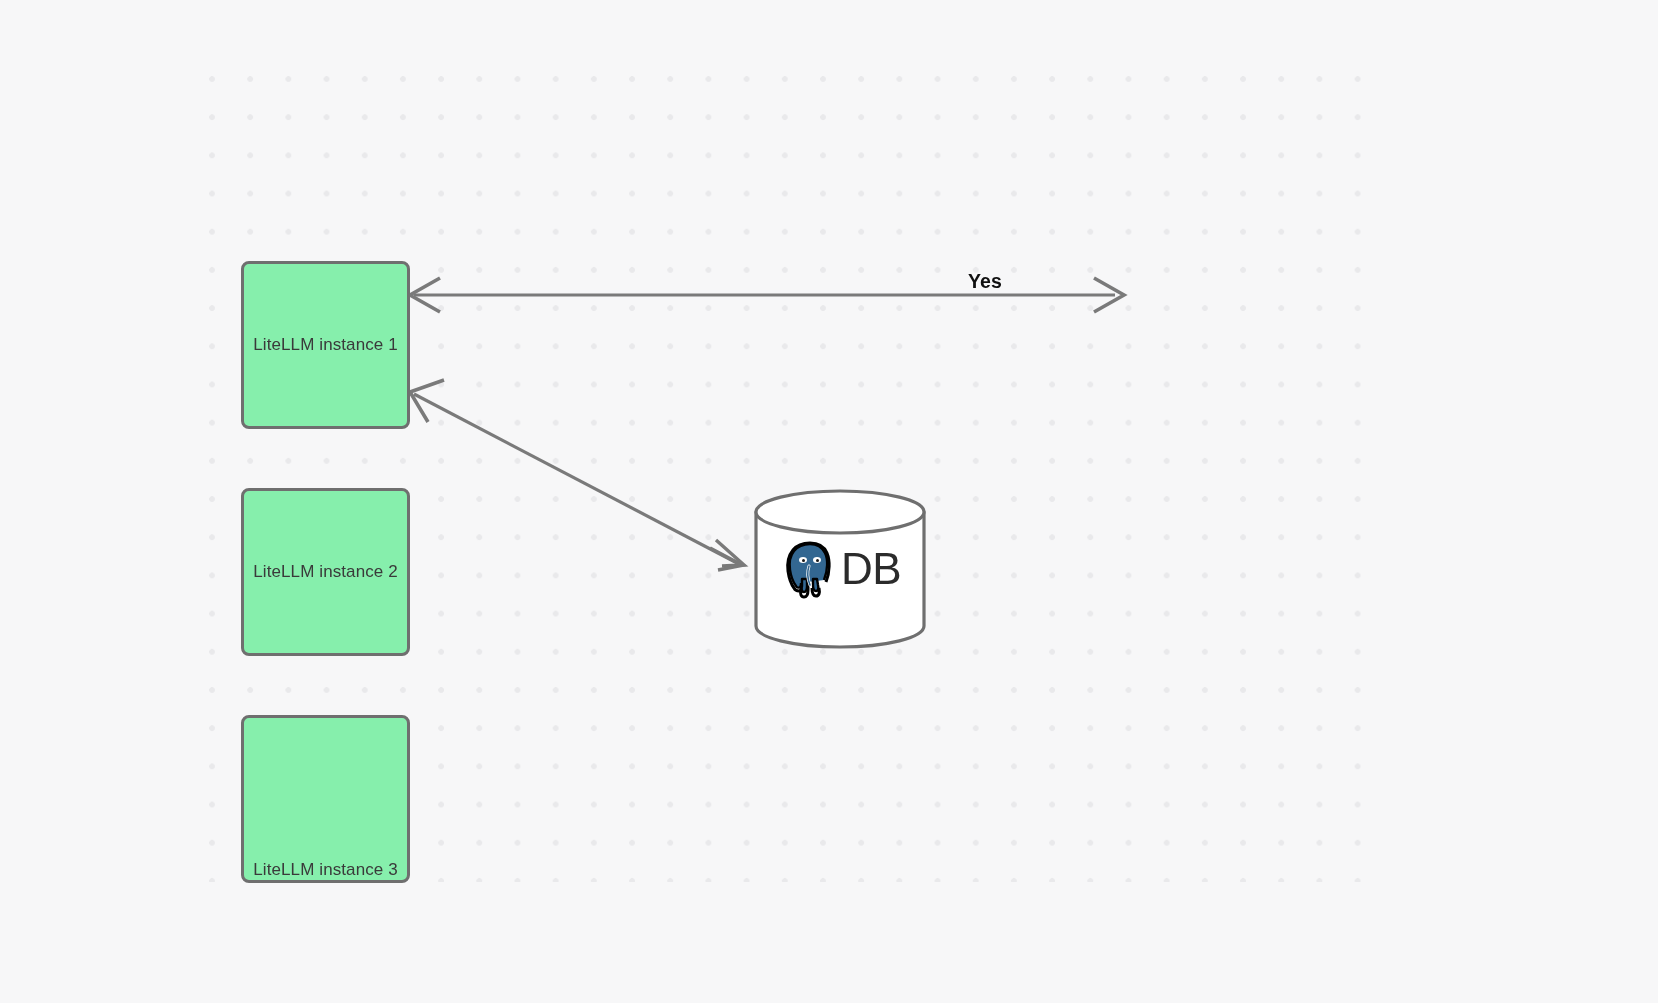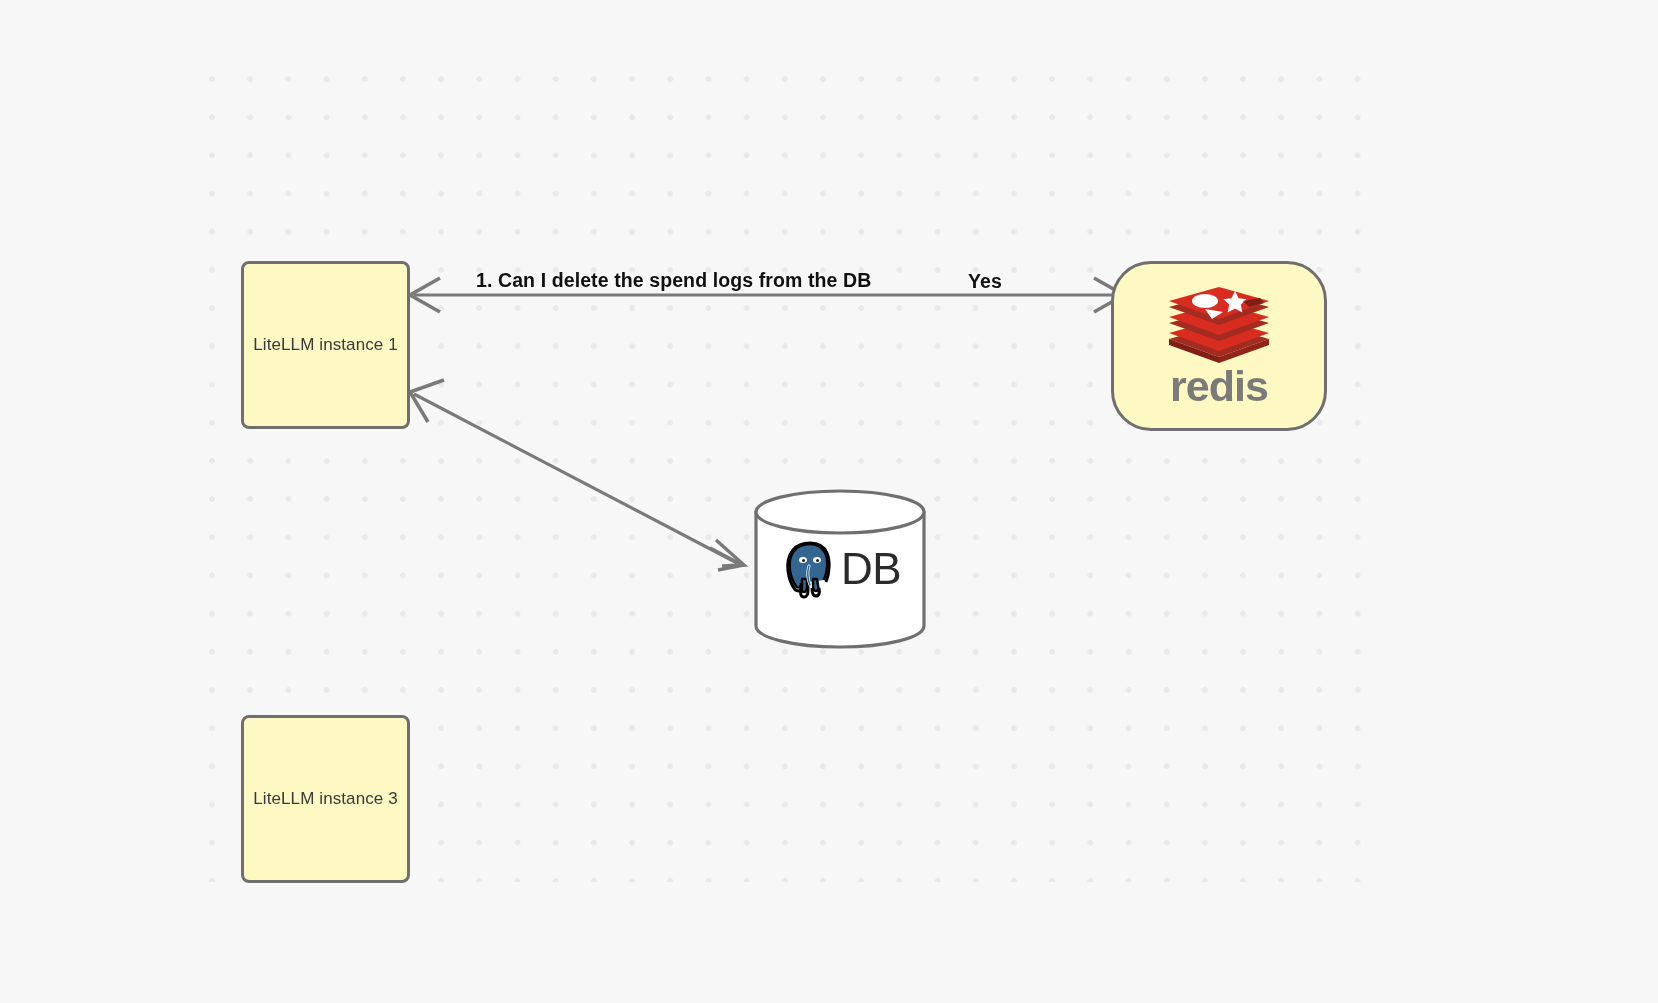--- a/index.html
+++ b/index.html
@@ -29,37 +29,37 @@
     width: 1160px;
     height: 806px;
     background-image: radial-gradient(circle at 3px 3px, #e9e9eb 2.6px, rgba(0,0,0,0) 3.1px);
     background-size: 38.2px 38.2px;
     background-position: 0px 0px;
     pointer-events: none;
   }
   .node {
     position: absolute;
     box-sizing: border-box;
-    background: #fef9c3;
+    background: #86efac;
     border: 3px solid #6f6f6f;
     border-radius: 8px;
     display: flex;
     align-items: center;
     justify-content: center;
   }
   .node-label {
     font-size: 17px;
     color: #3a3a3a;
     font-family: "Liberation Sans", sans-serif;
     letter-spacing: 0.1px;
     white-space: nowrap;
   }
   #node-instance1 { left: 241px; top: 261px; width: 169px; height: 168px; }
   #node-instance2 { left: 241px; top: 488px; width: 169px; height: 168px; }
-  #node-instance3 { left: 241px; top: 715px; width: 169px; height: 168px; }
+  #node-instance3 { left: 241px; top: 715px; width: 169px; height: 168px; align-items: flex-end; }
 
   
   #node-redis {
     left: 1111px; top: 261px; width: 216px; height: 170px;
     border-radius: 40px;
     flex-direction: column;
     gap: 2px;
   }
   .redis-logo {
     display: flex;
@@ -145,48 +145,28 @@
 
       <polyline points="710,548 742,565 722,566" fill="none" stroke="#7a7a7a" stroke-width="3.6" stroke-linecap="butt" stroke-linejoin="miter"></polyline>
       <polyline points="716,540 744,565 718,570" fill="none" stroke="#7a7a7a" stroke-width="3.4" stroke-linecap="butt" stroke-linejoin="miter"></polyline>
     </g>
   </svg>
 
   <div class="node" id="node-instance1">
     <span class="node-label">LiteLLM instance 1</span>
   </div>
 
+  <div class="node" id="node-instance2">
+    <span class="node-label">LiteLLM instance 2</span>
+  </div>
 
   <div class="node" id="node-instance3">
     <span class="node-label">LiteLLM instance 3</span>
   </div>
 
-  <div class="node" id="node-redis">
-    <div class="redis-logo">
-      <svg width="108" height="78" viewBox="0 0 108 78" xmlns="http://www.w3.org/2000/svg">
-
-        <path d="M4 54 L54 40 L104 54 L54 72 Z" fill="#a32b20"></path>
-        <path d="M4 54 L54 72 L54 78 L4 60 Z" fill="#7f1f17"></path>
-        <path d="M104 54 L54 72 L54 78 L104 60 Z" fill="#912319"></path>
-        <path d="M4 48 L54 34 L104 48 L54 66 Z" fill="#d82c20"></path>
-
-        <path d="M4 38 L54 24 L104 38 L54 56 Z" fill="#a32b20"></path>
-        <path d="M4 32 L54 18 L104 32 L54 50 Z" fill="#d82c20"></path>
-
-        <path d="M4 22 L54 8 L104 22 L54 40 Z" fill="#a32b20"></path>
-        <path d="M4 16 L54 2 L104 16 L54 34 Z" fill="#d82c20"></path>
-
-        <ellipse cx="40" cy="16" rx="13" ry="7" fill="#ffffff"></ellipse>
-        <path d="M70 6 l3.6 7.2 8 1 -5.8 5.4 1.5 7.8 -7.3-3.9 -7.3 3.9 1.5-7.8 -5.8-5.4 8-1 Z" fill="#ffffff"></path>
-        <path d="M40 24 l18 3 -11 7 Z" fill="#ffffff"></path>
-        <path d="M78 16 L95 13 L99 18 L84 22 Z" fill="#7f1f17"></path>
-      </svg>
-      <div class="redis-wordmark">redis</div>
-    </div>
-  </div>
 
   <div id="node-db">
     <svg width="174" height="160" viewBox="0 0 174 160" xmlns="http://www.w3.org/2000/svg">
       <path d="M3 23 L3 137 A84 21 0 0 0 171 137 L171 23" fill="#ffffff" stroke="#6f6f6f" stroke-width="3.2" stroke-linecap="round"></path>
       <ellipse cx="87" cy="23" rx="84" ry="21" fill="#ffffff" stroke="#6f6f6f" stroke-width="3.2"></ellipse>
     </svg>
     <div class="db-label">
       <svg width="62" height="62" viewBox="0 0 62 62" xmlns="http://www.w3.org/2000/svg">
         <g stroke="#000000" stroke-width="3" fill="#ffffff" stroke-linejoin="round">
           <path d="M47 44 c4-10 4-22 1-29 -3-7 -10-10 -17-10 -7 0 -13 2 -17 7 -4 5 -6 13 -5 21 1 7 3 13 6 17 1 2 3 3 5 3 1 0 2-1 2-3 l0-4"></path>
@@ -202,16 +182,15 @@
         <ellipse cx="38" cy="22" rx="4" ry="3" fill="#ffffff"></ellipse>
         <circle cx="24.5" cy="22.5" r="1.5" fill="#1a1a1a"></circle>
         <circle cx="38.5" cy="22.5" r="1.5" fill="#1a1a1a"></circle>
         <path d="M30 28 c-2 6 -1 14 1 19" fill="none" stroke="#ffffff" stroke-width="3" stroke-linecap="round"></path>
         <path d="M30 28 c-2 6 -1 14 1 19" fill="none" stroke="#336791" stroke-width="1.6" stroke-linecap="round"></path>
       </svg>
       <span class="db-text">DB</span>
     </div>
   </div>
 
-  <div class="edge-label" id="edge-label-1">1.  Can I delete the spend logs from the DB</div>
   <div class="edge-label" id="edge-label-yes">Yes</div>
 
 </div>
 
 </body></html>

